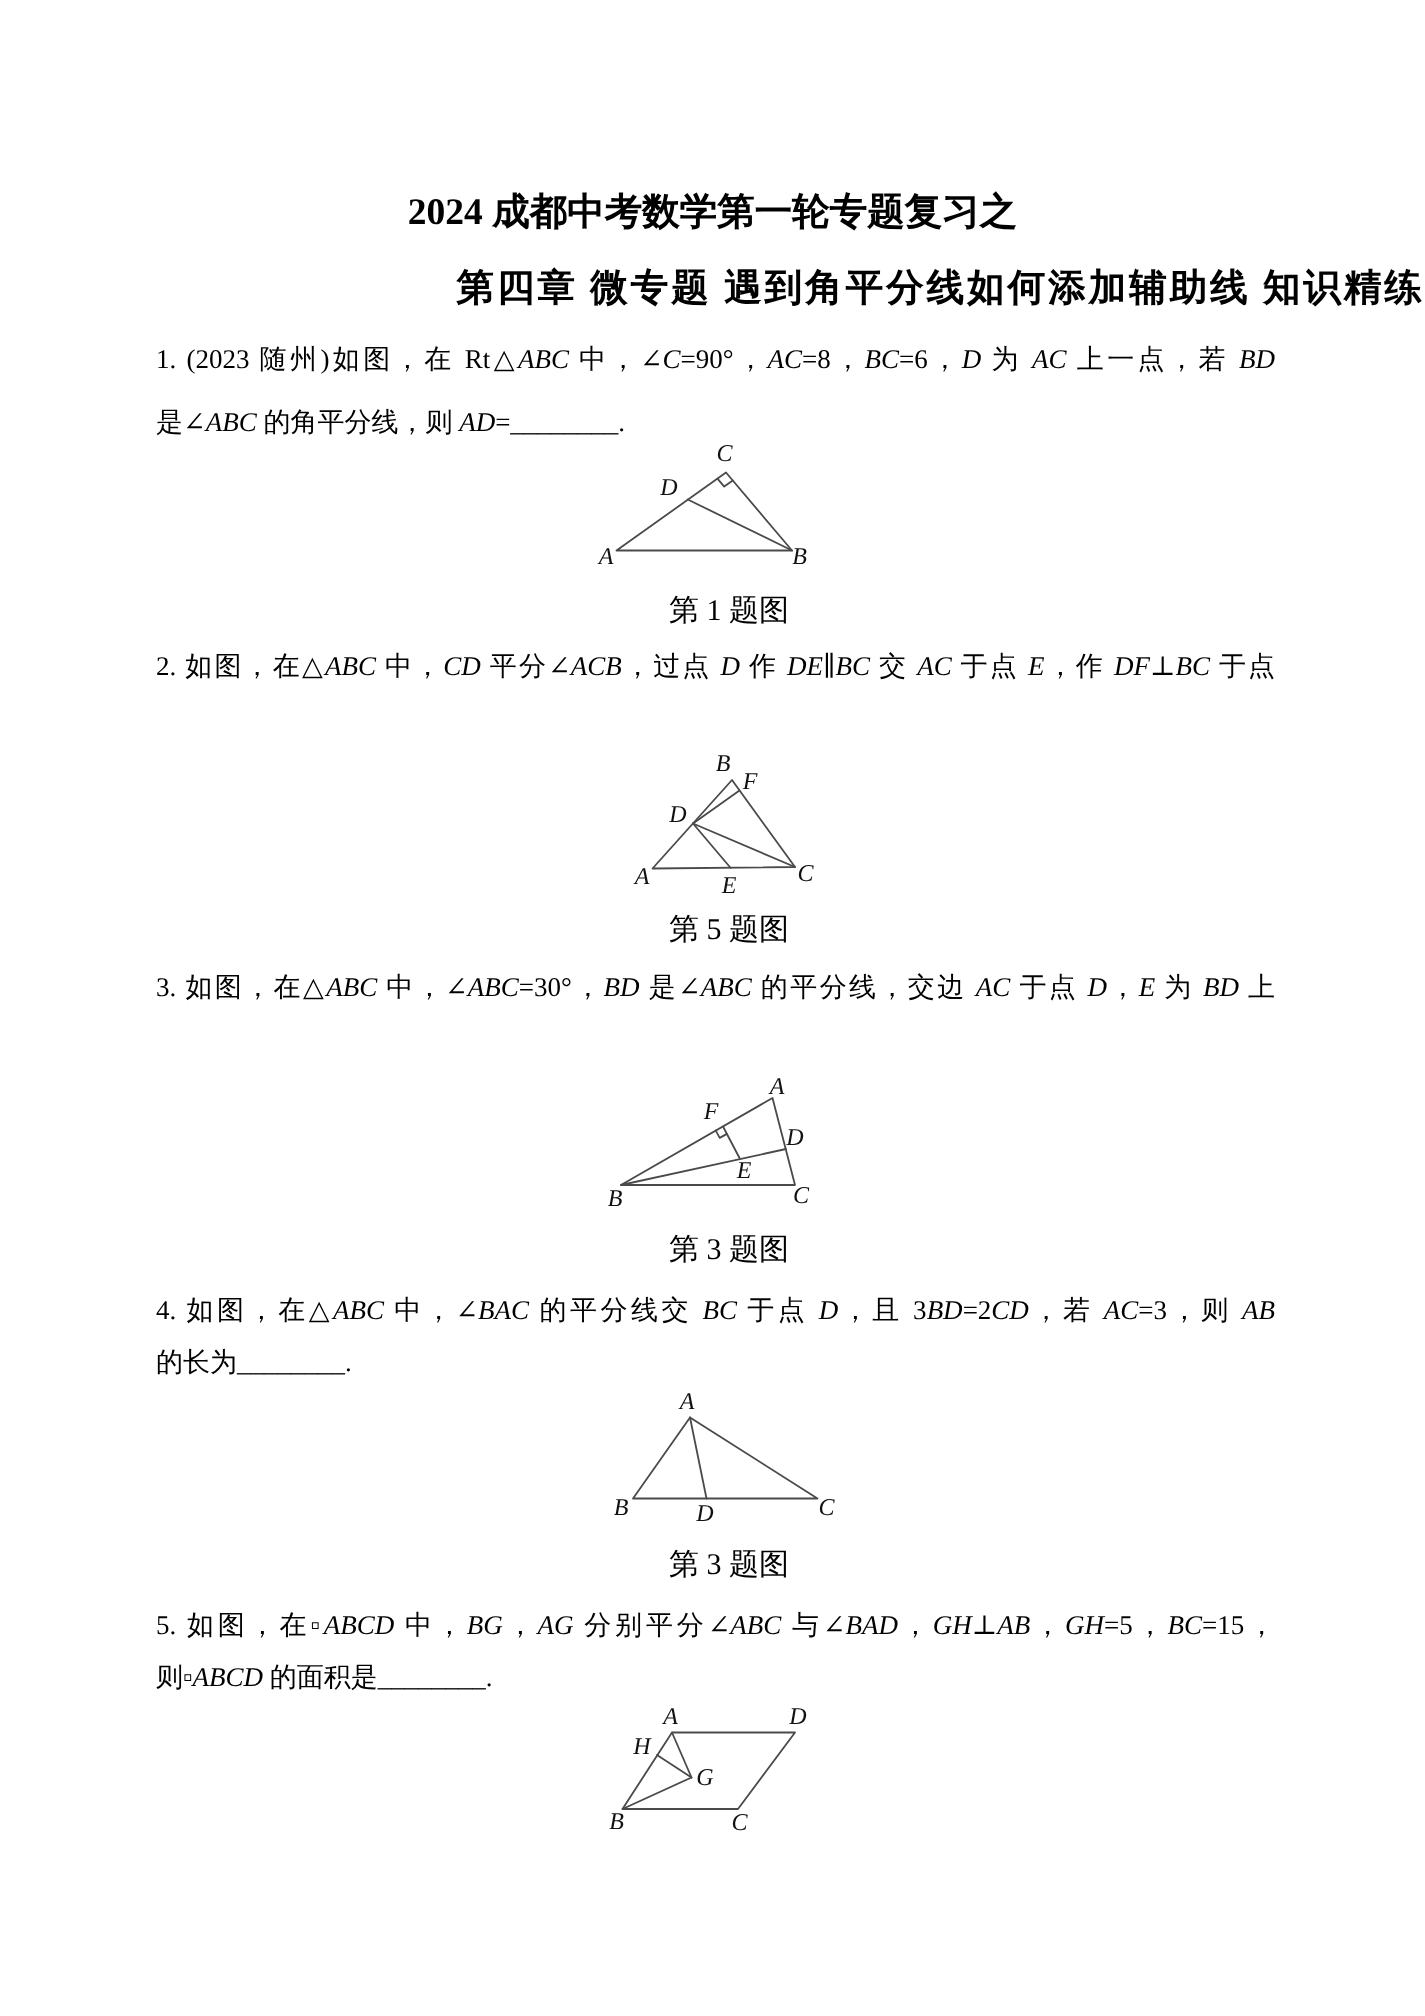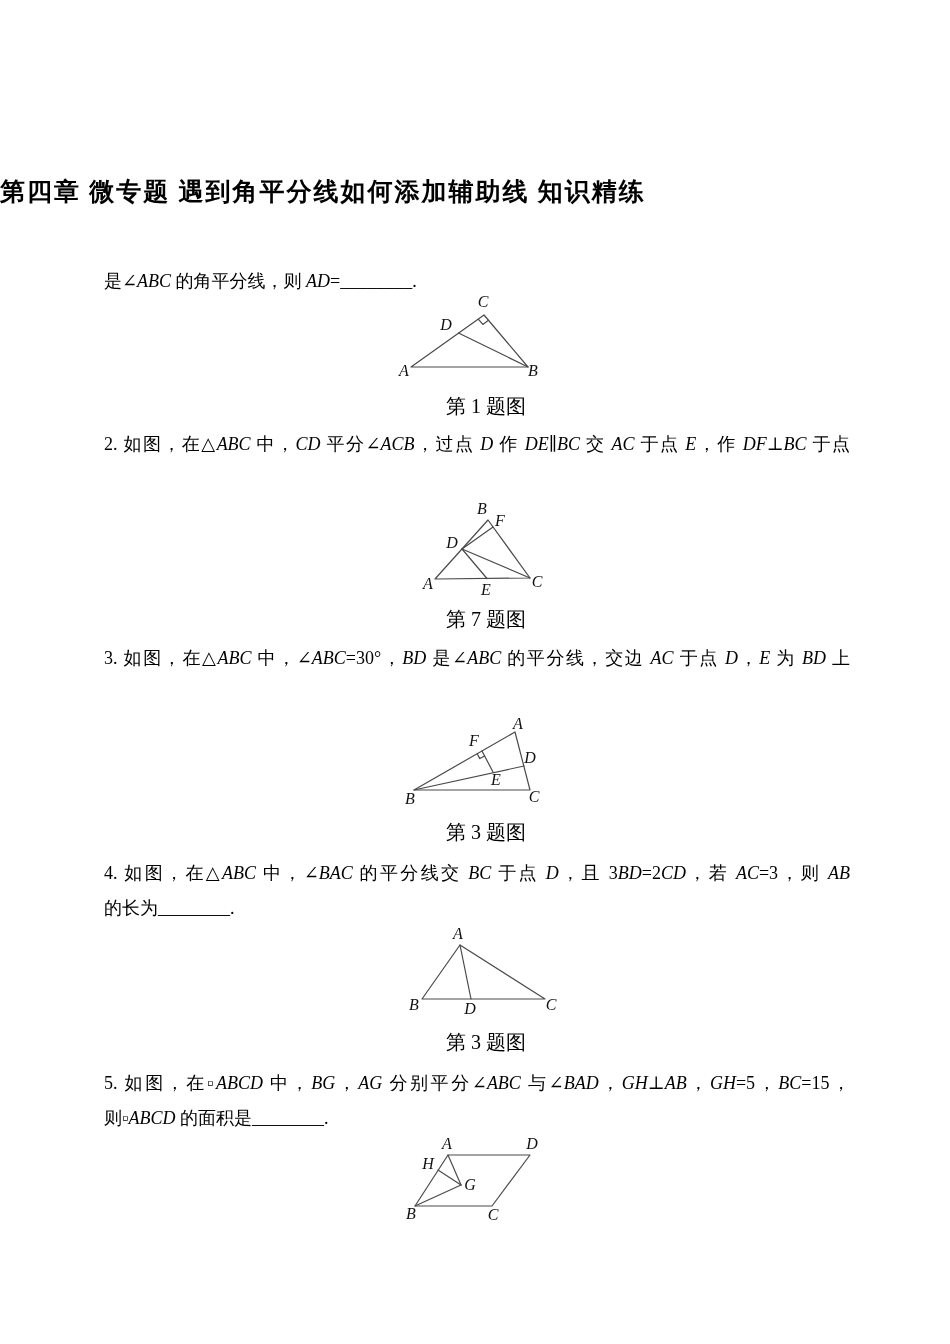--- a/index.html
+++ b/index.html
@@ -12,21 +12,21 @@
     color:#000;
     overflow:hidden;
   }
   .doc-title {
     position:absolute; left:0; right:0; top:124px;
     text-align:center; font-weight:bold; font-size:25px;
     margin:0;
   }
   .doc-subtitle {
     position:absolute; left:0; right:0; top:175px;
-    text-align:left; font-weight:bold; font-size:25px;
+    text-align:right; font-weight:bold; font-size:25px;
     letter-spacing:2px;
     margin:0;
   }
   .line {
     position:absolute; left:104px; width:746px;
     font-size:18px; line-height:22px;
     color:#000;
   }
   .line i { font-style:italic; }
   .fill { text-align:justify; text-align-last:justify; }
@@ -42,22 +42,24 @@
   .caption {
     position:absolute; left:386px; width:200px;
     text-align:center; font-size:20px; color:#000;
   }
 </style>
 </head>
 <body>
 
 <div class="page">
 
+  <h1 class="doc-title">2024 成都中考数学第一轮专题复习之</h1>
   <h2 class="doc-subtitle">第四章 微专题 遇到角平分线如何添加辅助线 知识精练</h2>
 
+  <div class="line fill" style="top:228px">1. (2023 随州)如图，在 Rt△<i>ABC</i> 中，∠<i>C</i>=90°，<i>AC</i>=8，<i>BC</i>=6，<i>D</i> 为 <i>AC</i> 上一点，若 <i>BD</i></div>
   <div class="line" style="top:270px">是∠<i>ABC</i> 的角平分线，则 <i>AD</i>=________.</div>
   <svg class="fig" style="left:396px; top:288px" width="150" height="100" viewBox="0 0 150 100">
     <path d="M15 79 L88 27 L132 79 Z"></path>
     <path d="M62.5 45 L132 79"></path>
     <path d="M82.3 31.1 L86.8 36.4 L92.5 32.3"></path>
     <text x="8" y="88">A</text>
     <text x="137" y="88">B</text>
     <text x="87" y="19">C</text>
     <text x="50" y="42">D</text>
   </svg>
@@ -69,21 +71,21 @@
     <path d="M42 53 L110 82"></path>
     <path d="M42 53 L67 82.5"></path>
     <path d="M42 53 L73 31"></path>
     <text x="8" y="93">A</text>
     <text x="62" y="18">B</text>
     <text x="117" y="91">C</text>
     <text x="32" y="52">D</text>
     <text x="66" y="99">E</text>
     <text x="80" y="30">F</text>
   </svg>
-  <div class="caption" style="top:606px">第 7 题图</div>
+  <div class="caption" style="top:606px">第 5 题图</div>
 
   <div class="line fill" style="top:647px">3. 如图，在△<i>ABC</i> 中，∠<i>ABC</i>=30°，<i>BD</i> 是∠<i>ABC</i> 的平分线，交边 <i>AC</i> 于点 <i>D</i>，<i>E</i> 为 <i>BD</i> 上</div>
   <svg class="fig" style="left:398px; top:716px" width="155" height="100" viewBox="0 0 155 100">
     <path d="M16 74 L117 16 L132 74 Z"></path>
     <path d="M16 74 L126 50"></path>
     <path d="M84 35 L95 56"></path>
     <path d="M79.2 37.7 L81.8 42.6 L86.6 39.9"></path>
     <text x="120" y="13">A</text>
     <text x="12" y="88">B</text>
     <text x="136" y="86">C</text>

